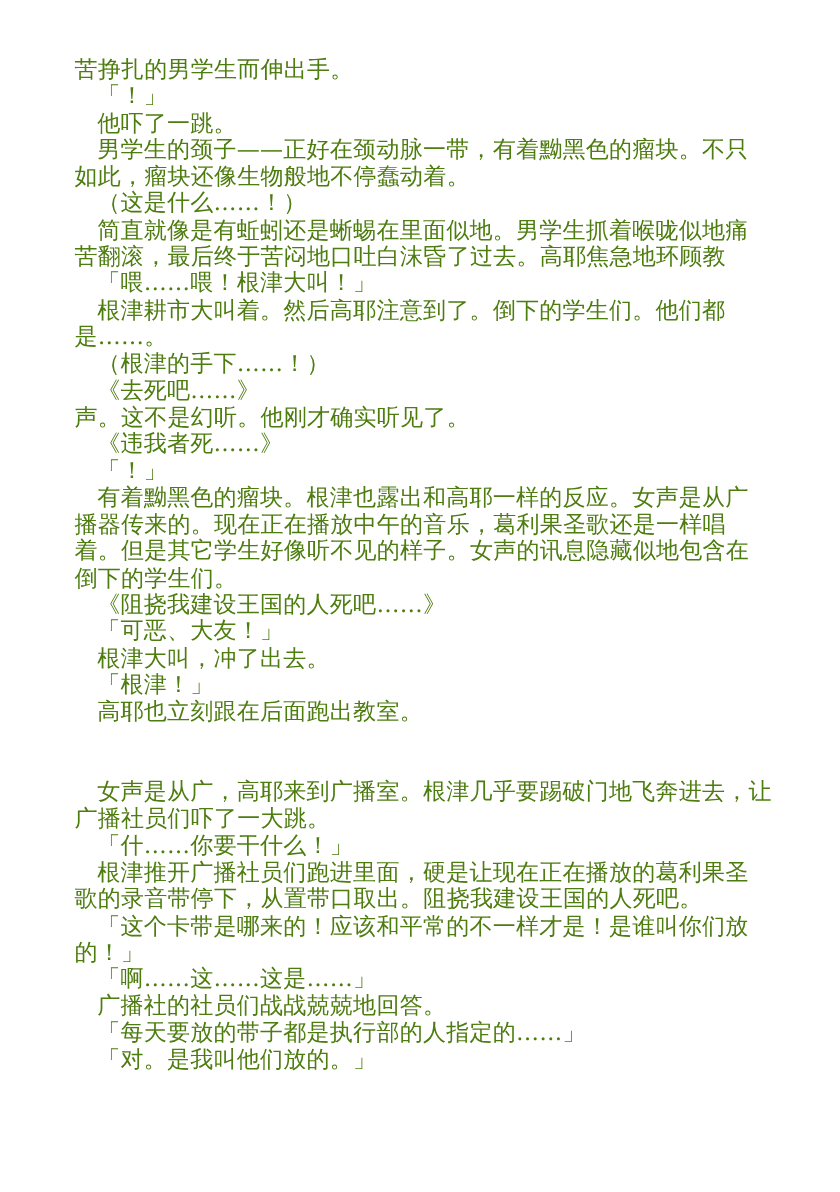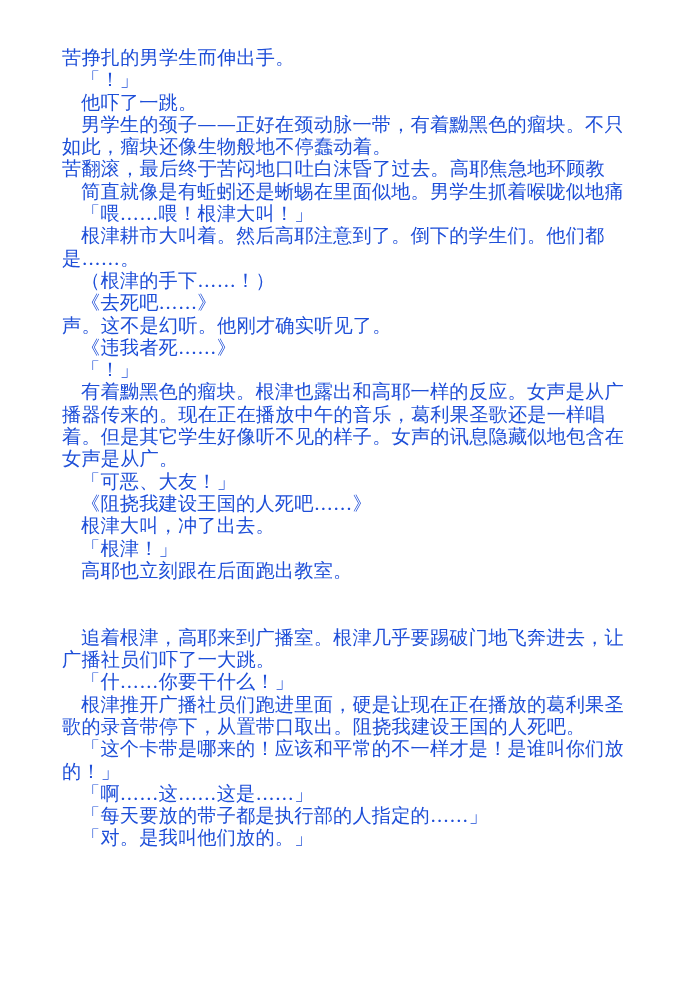--- a/index.html
+++ b/index.html
@@ -11,21 +11,21 @@
       width: 700px;
       height: 993px;
       overflow: hidden;
       position: relative;
     }
     .page {
       position: absolute;
       left: 62px;
       top: 47px;
       width: 565px;
-      color: #1d4ed8;
+      color: #4d7c0f;
       font-family: "DejaVu Serif", "Liberation Serif", serif;
       font-size: 19.2px;
       line-height: 22.3px;
       letter-spacing: 0.2px;
     }
     .line {
       display: block;
       height: 22.3px;
       white-space: nowrap;
       overflow: visible;
@@ -39,44 +39,46 @@
   </style>
 </head>
 <body>
 
 <div class="page">
   <span class="line">苦挣扎的男学生而伸出手。</span>
   <span class="line indent">「！」</span>
   <span class="line indent">他吓了一跳。</span>
   <span class="line indent">男学生的颈子——正好在颈动脉一带，有着黝黑色的瘤块。不只</span>
   <span class="line">如此，瘤块还像生物般地不停蠢动着。</span>
+  <span class="line indent">（这是什么……！）</span>
+  <span class="line indent">简直就像是有蚯蚓还是蜥蜴在里面似地。男学生抓着喉咙似地痛</span>
   <span class="line">苦翻滚，最后终于苦闷地口吐白沫昏了过去。高耶焦急地环顾教</span>
-  <span class="line indent">简直就像是有蚯蚓还是蜥蜴在里面似地。男学生抓着喉咙似地痛</span>
   <span class="line indent">「喂……喂！根津大叫！」</span>
   <span class="line indent">根津耕市大叫着。然后高耶注意到了。倒下的学生们。他们都</span>
   <span class="line">是……。</span>
   <span class="line indent">（根津的手下……！）</span>
   <span class="line indent">《去死吧……》</span>
   <span class="line">声。这不是幻听。他刚才确实听见了。</span>
   <span class="line indent">《违我者死……》</span>
   <span class="line indent">「！」</span>
   <span class="line indent">有着黝黑色的瘤块。根津也露出和高耶一样的反应。女声是从广</span>
   <span class="line">播器传来的。现在正在播放中午的音乐，葛利果圣歌还是一样唱</span>
   <span class="line">着。但是其它学生好像听不见的样子。女声的讯息隐藏似地包含在</span>
-  <span class="line">女声是从广。</span>
+  <span class="line">倒下的学生们。</span>
+  <span class="line indent">《阻挠我建设王国的人死吧……》</span>
   <span class="line indent">「可恶、大友！」</span>
-  <span class="line indent">《阻挠我建设王国的人死吧……》</span>
   <span class="line indent">根津大叫，冲了出去。</span>
   <span class="line indent">「根津！」</span>
   <span class="line indent">高耶也立刻跟在后面跑出教室。</span>
   <span class="line blank"></span>
   <span class="line blank"></span>
-  <span class="line indent">追着根津，高耶来到广播室。根津几乎要踢破门地飞奔进去，让</span>
+  <span class="line indent">女声是从广，高耶来到广播室。根津几乎要踢破门地飞奔进去，让</span>
   <span class="line">广播社员们吓了一大跳。</span>
   <span class="line indent">「什……你要干什么！」</span>
   <span class="line indent">根津推开广播社员们跑进里面，硬是让现在正在播放的葛利果圣</span>
   <span class="line">歌的录音带停下，从置带口取出。阻挠我建设王国的人死吧。</span>
   <span class="line indent">「这个卡带是哪来的！应该和平常的不一样才是！是谁叫你们放</span>
   <span class="line">的！」</span>
   <span class="line indent">「啊……这……这是……」</span>
+  <span class="line indent">广播社的社员们战战兢兢地回答。</span>
   <span class="line indent">「每天要放的带子都是执行部的人指定的……」</span>
   <span class="line indent">「对。是我叫他们放的。」</span>
 </div>
 
 </body></html>

